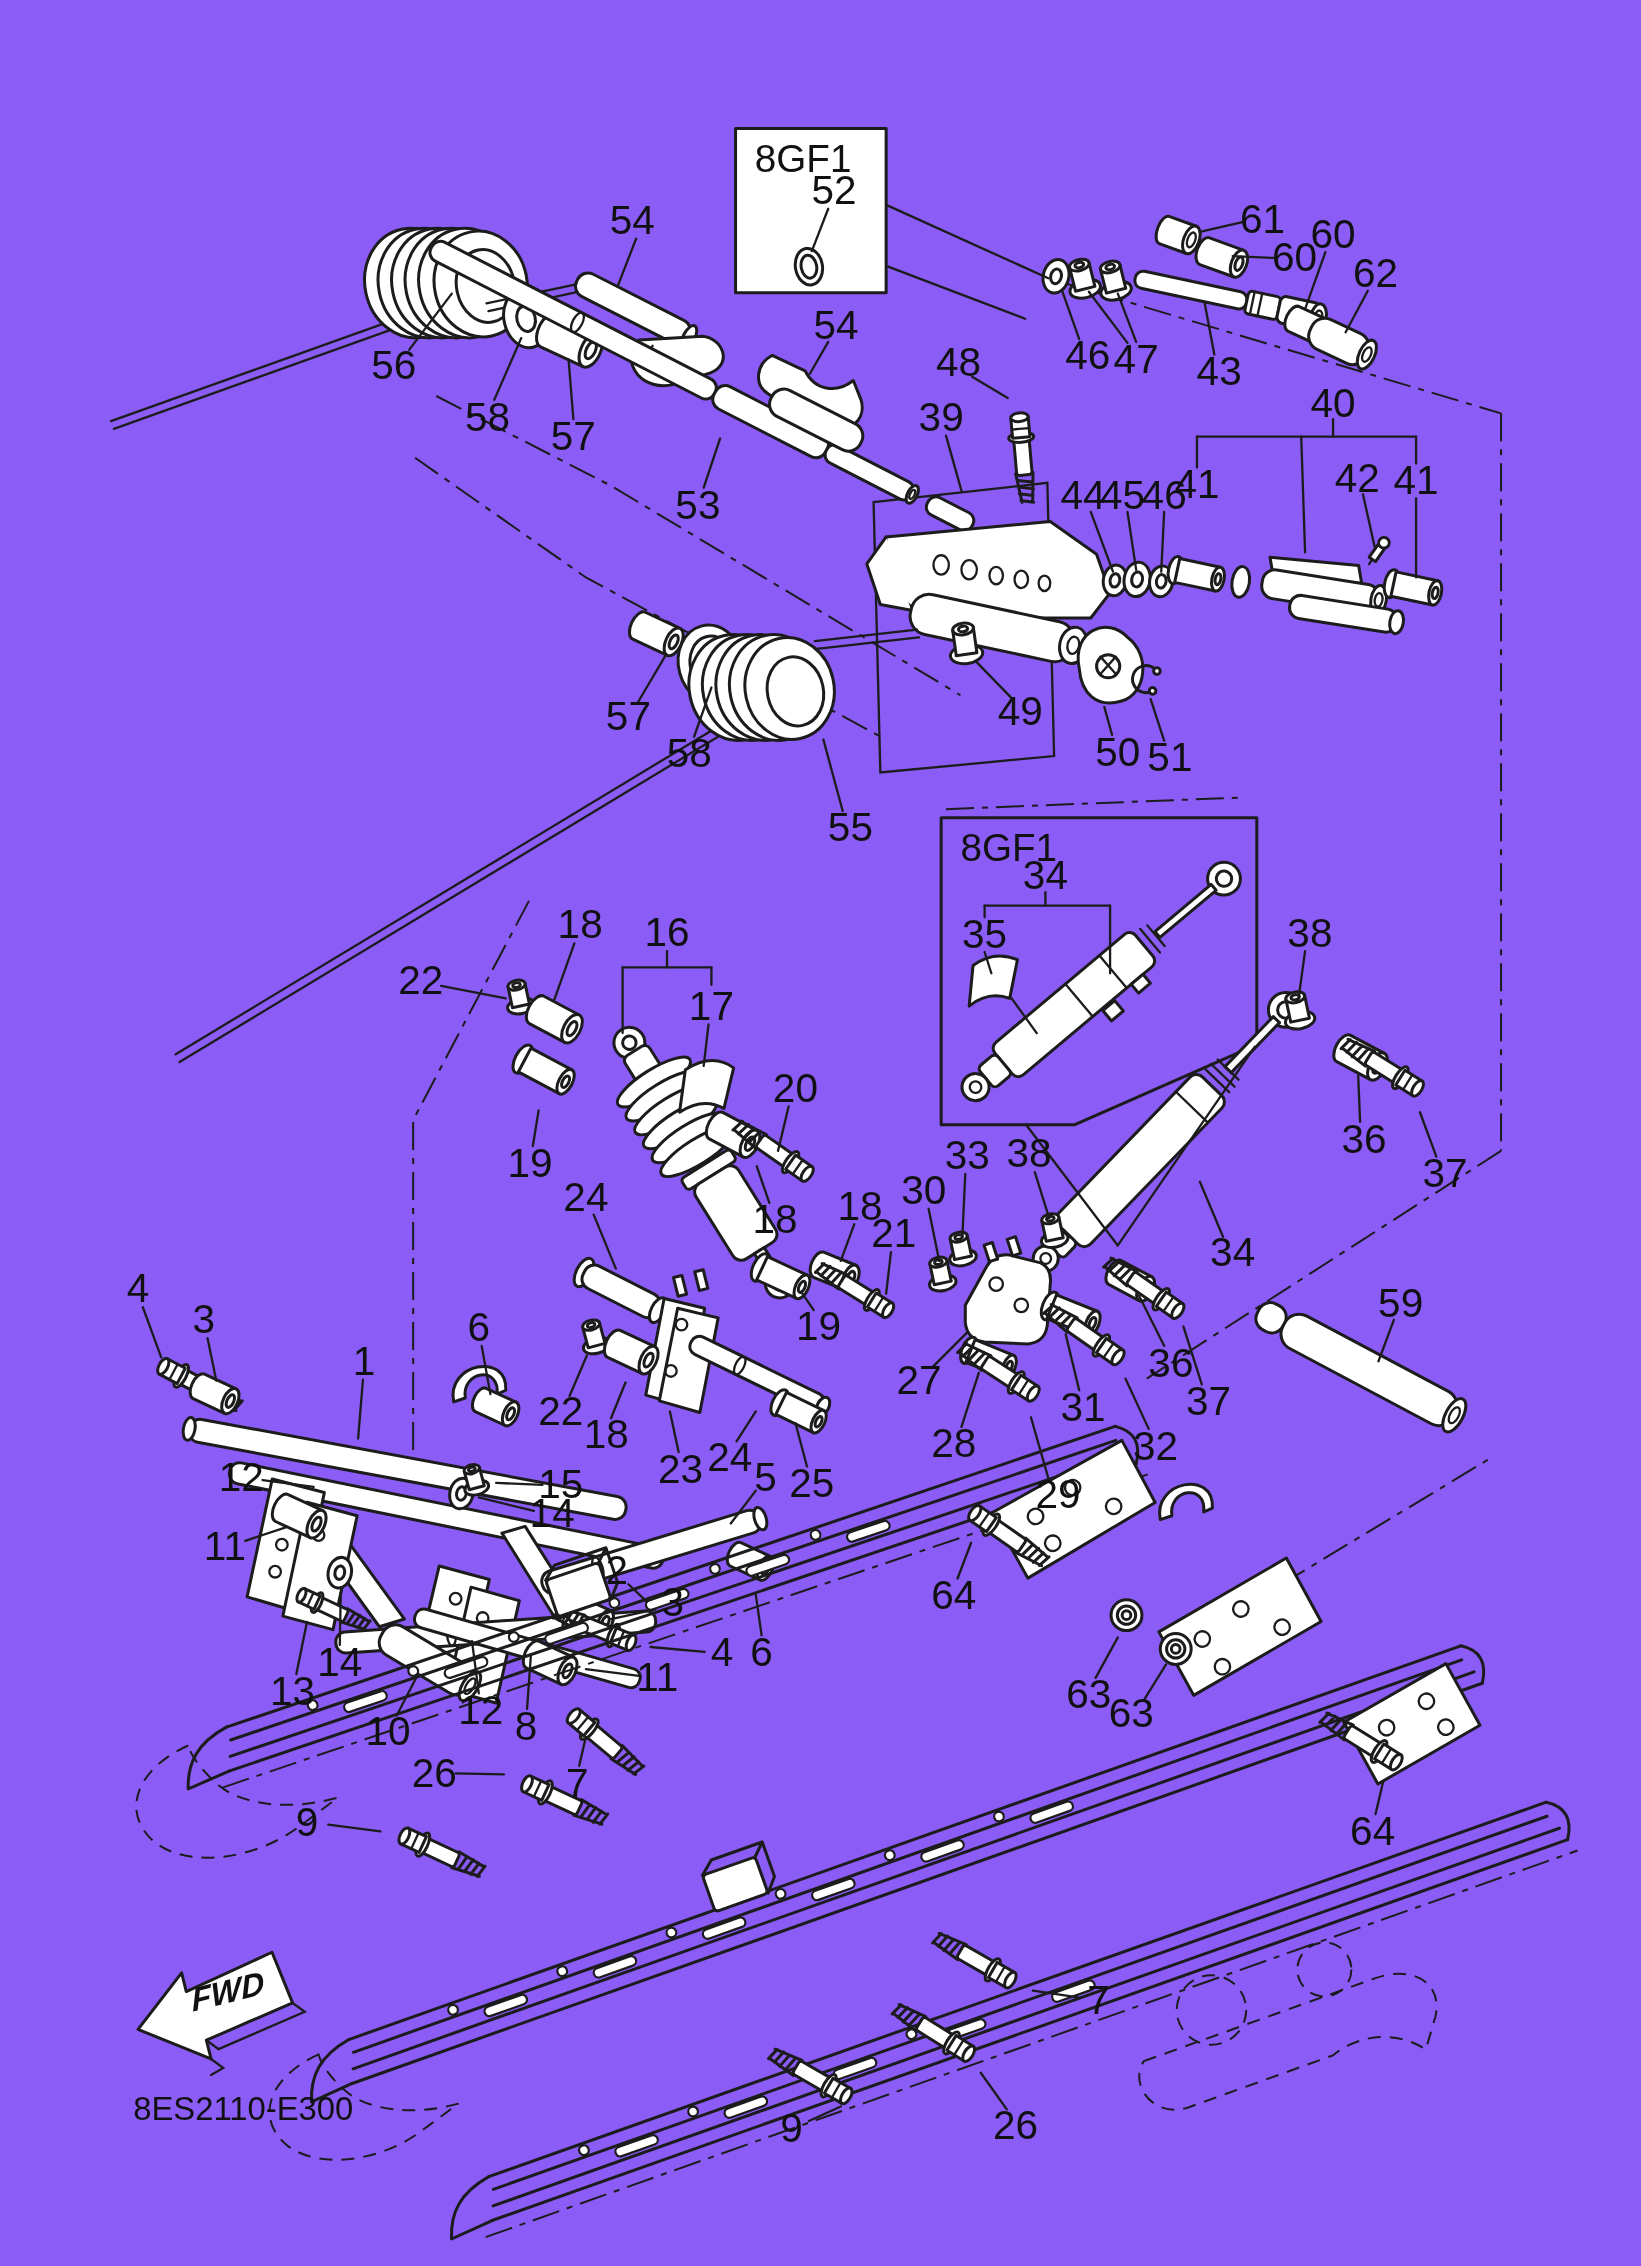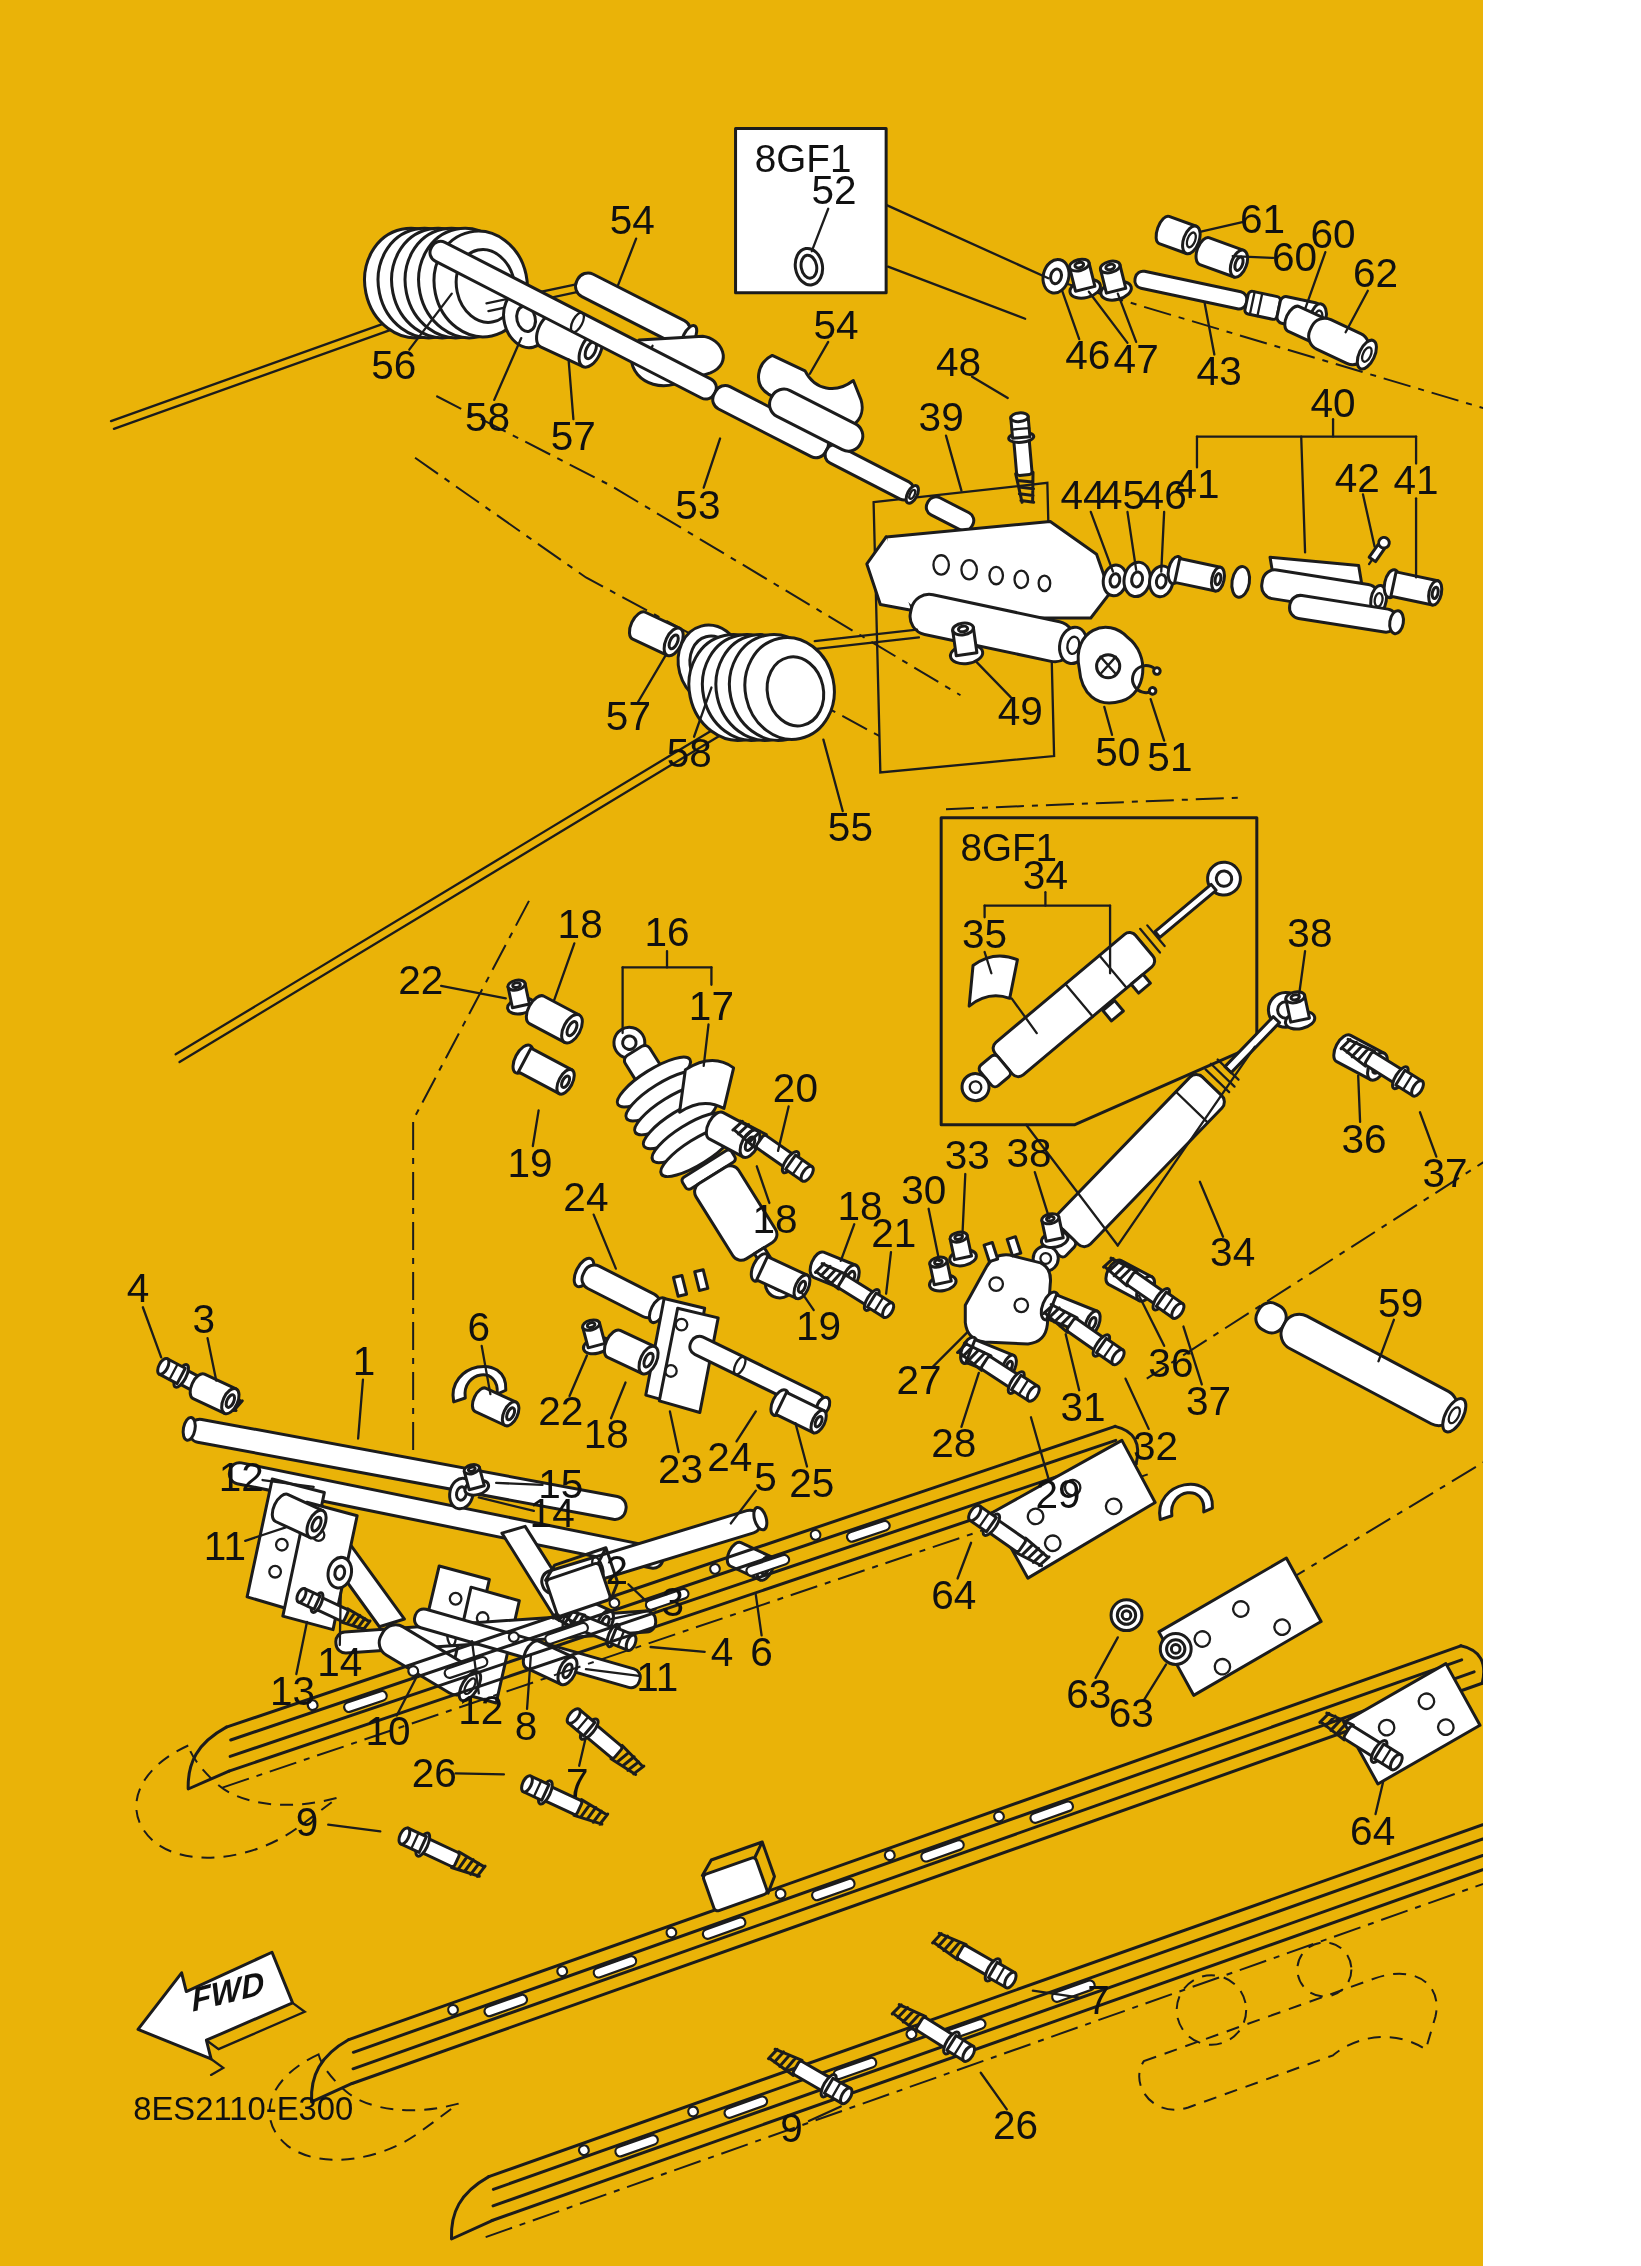--- a/index.html
+++ b/index.html
@@ -1,16 +1,16 @@
 <!DOCTYPE html>
 <html><head>
 <meta charset="utf-8">
 <style>
   html,body{margin:0;padding:0;background:#fff}
-  .canvas{position:relative;width:1483px;height:2266px;background:#eab308;overflow:hidden;
+  .canvas{position:relative;width:1641px;height:2266px;background:#8b5cf6;overflow:hidden;
           font-family:"Liberation Sans",sans-serif}
   svg{display:block}
   .ln{fill:none;stroke:#1c1c1c;stroke-width:3;stroke-linecap:round;stroke-linejoin:round;vector-effect:non-scaling-stroke}
   .f{fill:#ffffff}
   .thin{fill:none;stroke:#1c1c1c;stroke-width:2.3;stroke-linecap:round;vector-effect:non-scaling-stroke}
   .phantom{fill:none;stroke:#1c1c1c;stroke-width:2;stroke-dasharray:28 8 6 8;vector-effect:non-scaling-stroke}
   .ghost{fill:none;stroke:#1c1c1c;stroke-width:2;stroke-dasharray:13 9;vector-effect:non-scaling-stroke}
   text.callout{font-size:42px;fill:#111;text-anchor:middle;font-family:"Liberation Sans",sans-serif}
   text.inset{font-size:40px;fill:#111;font-family:"Liberation Sans",sans-serif}
   text.code{font-size:34px;fill:#111;font-family:"Liberation Sans",sans-serif}

